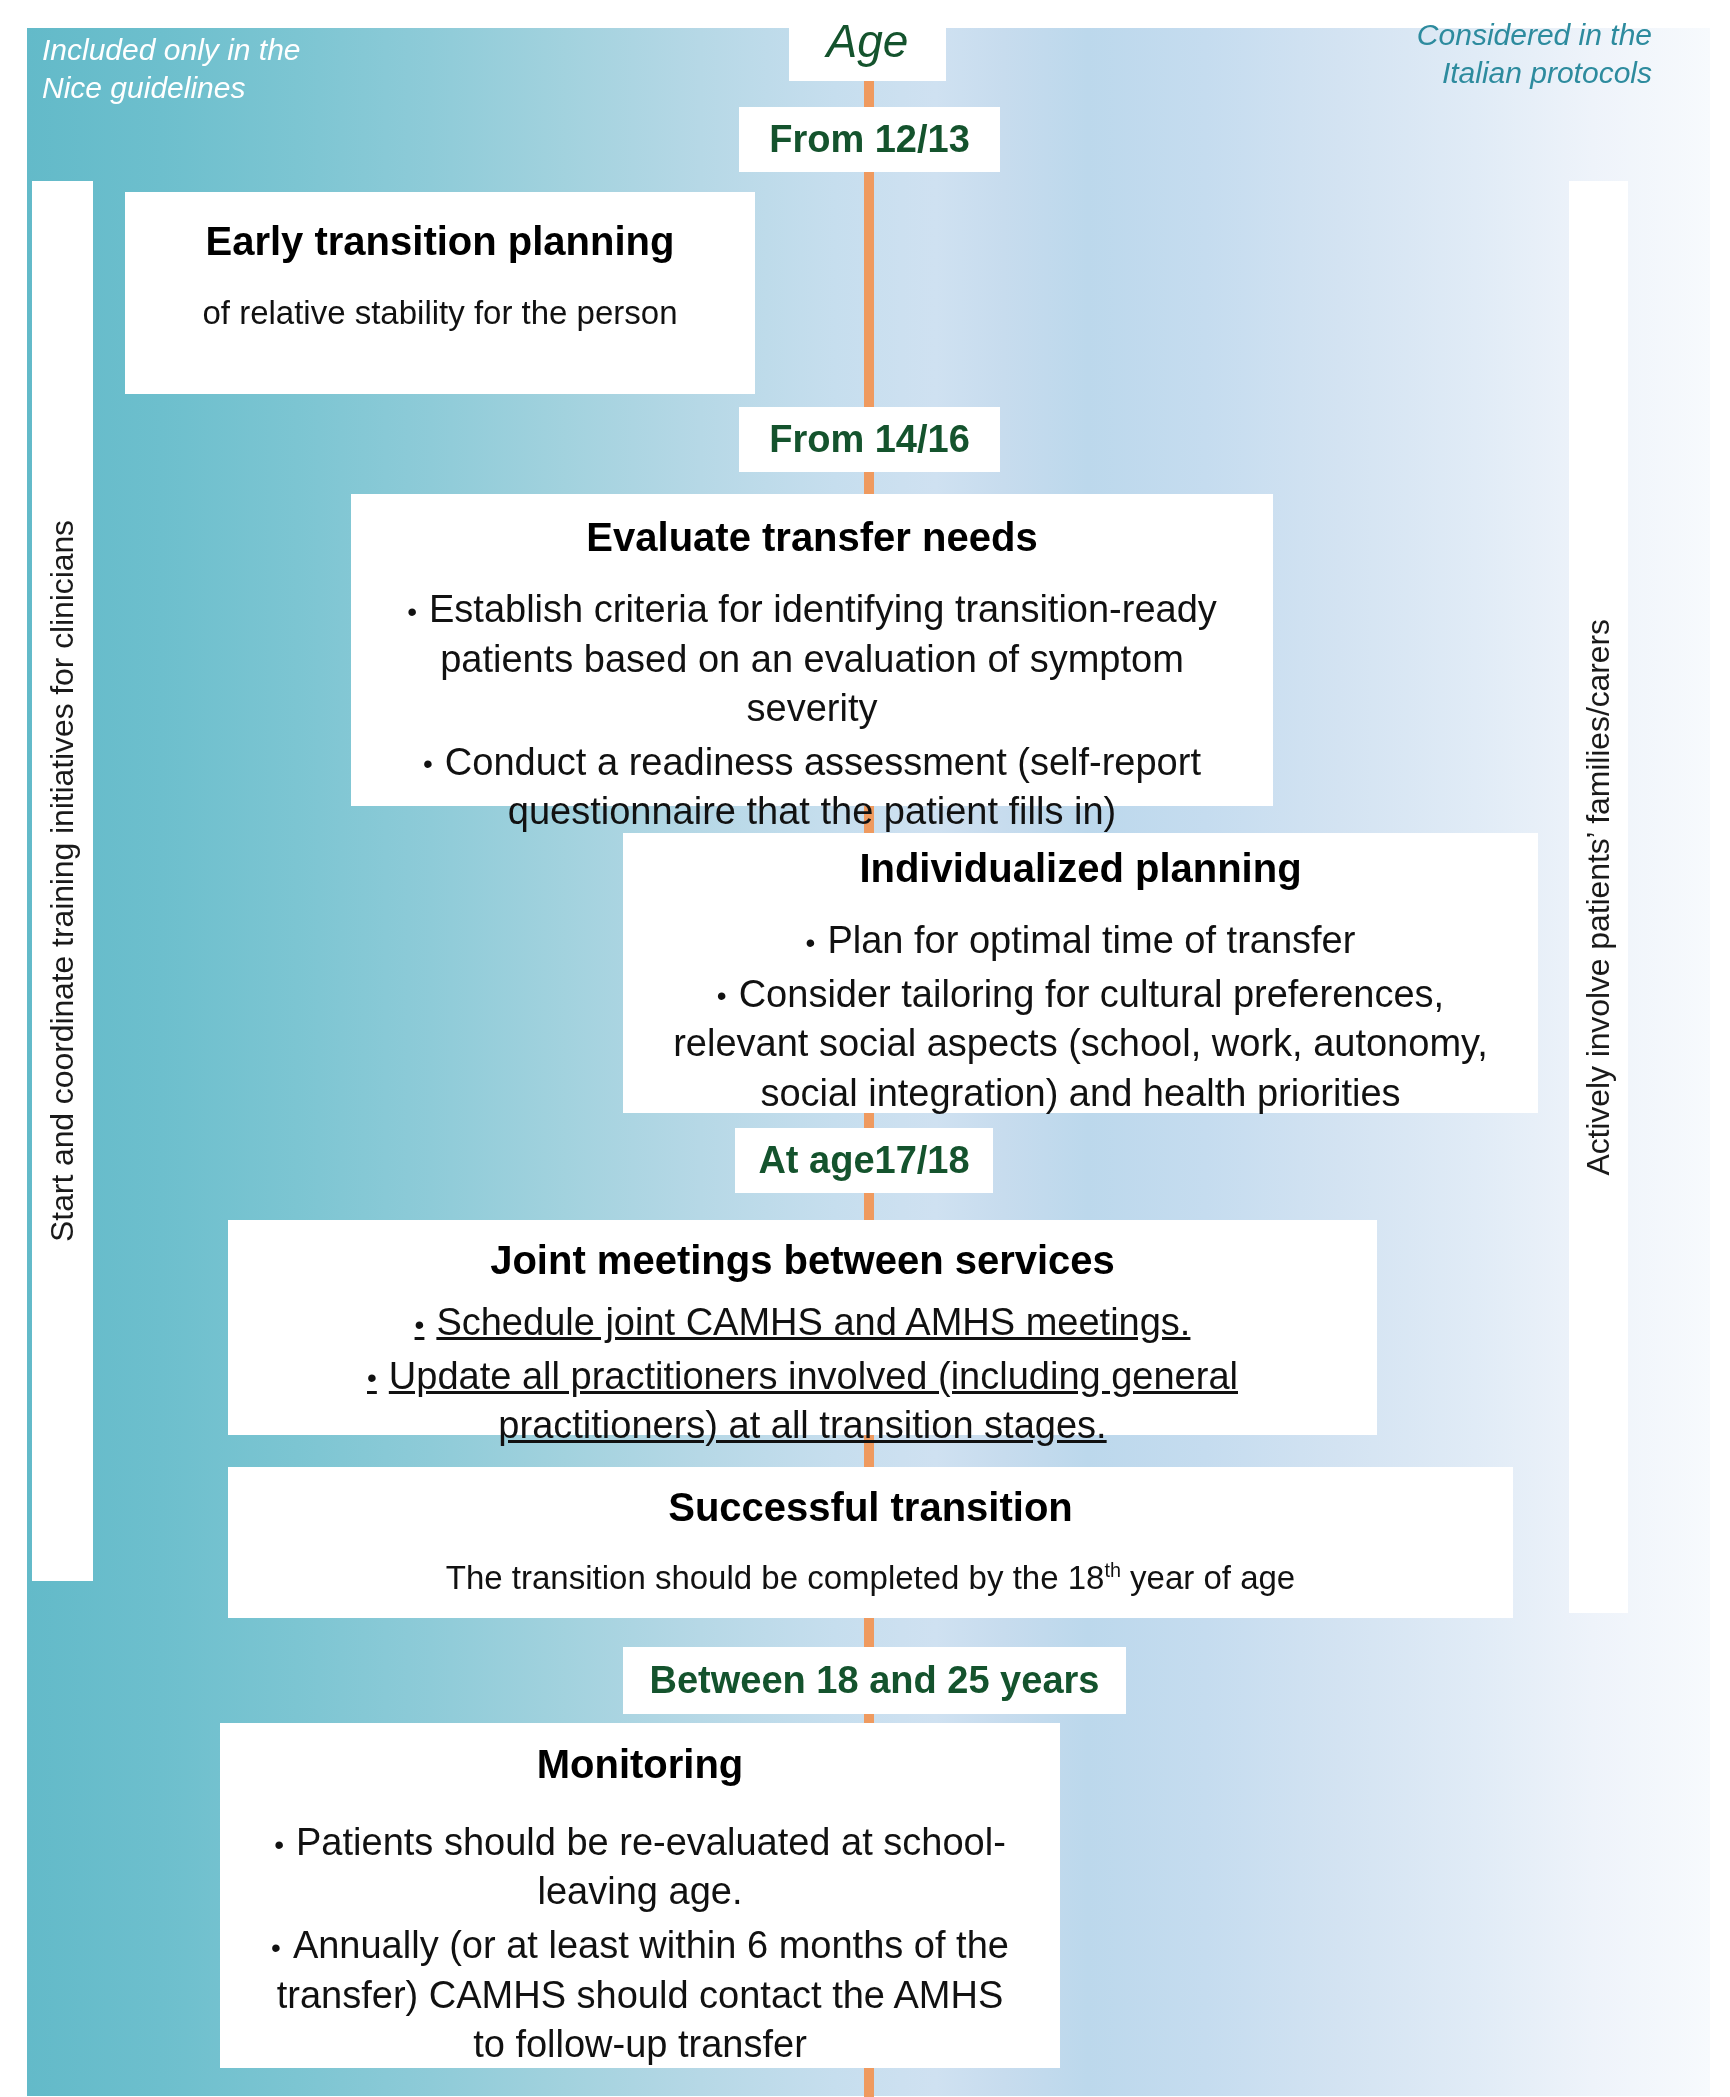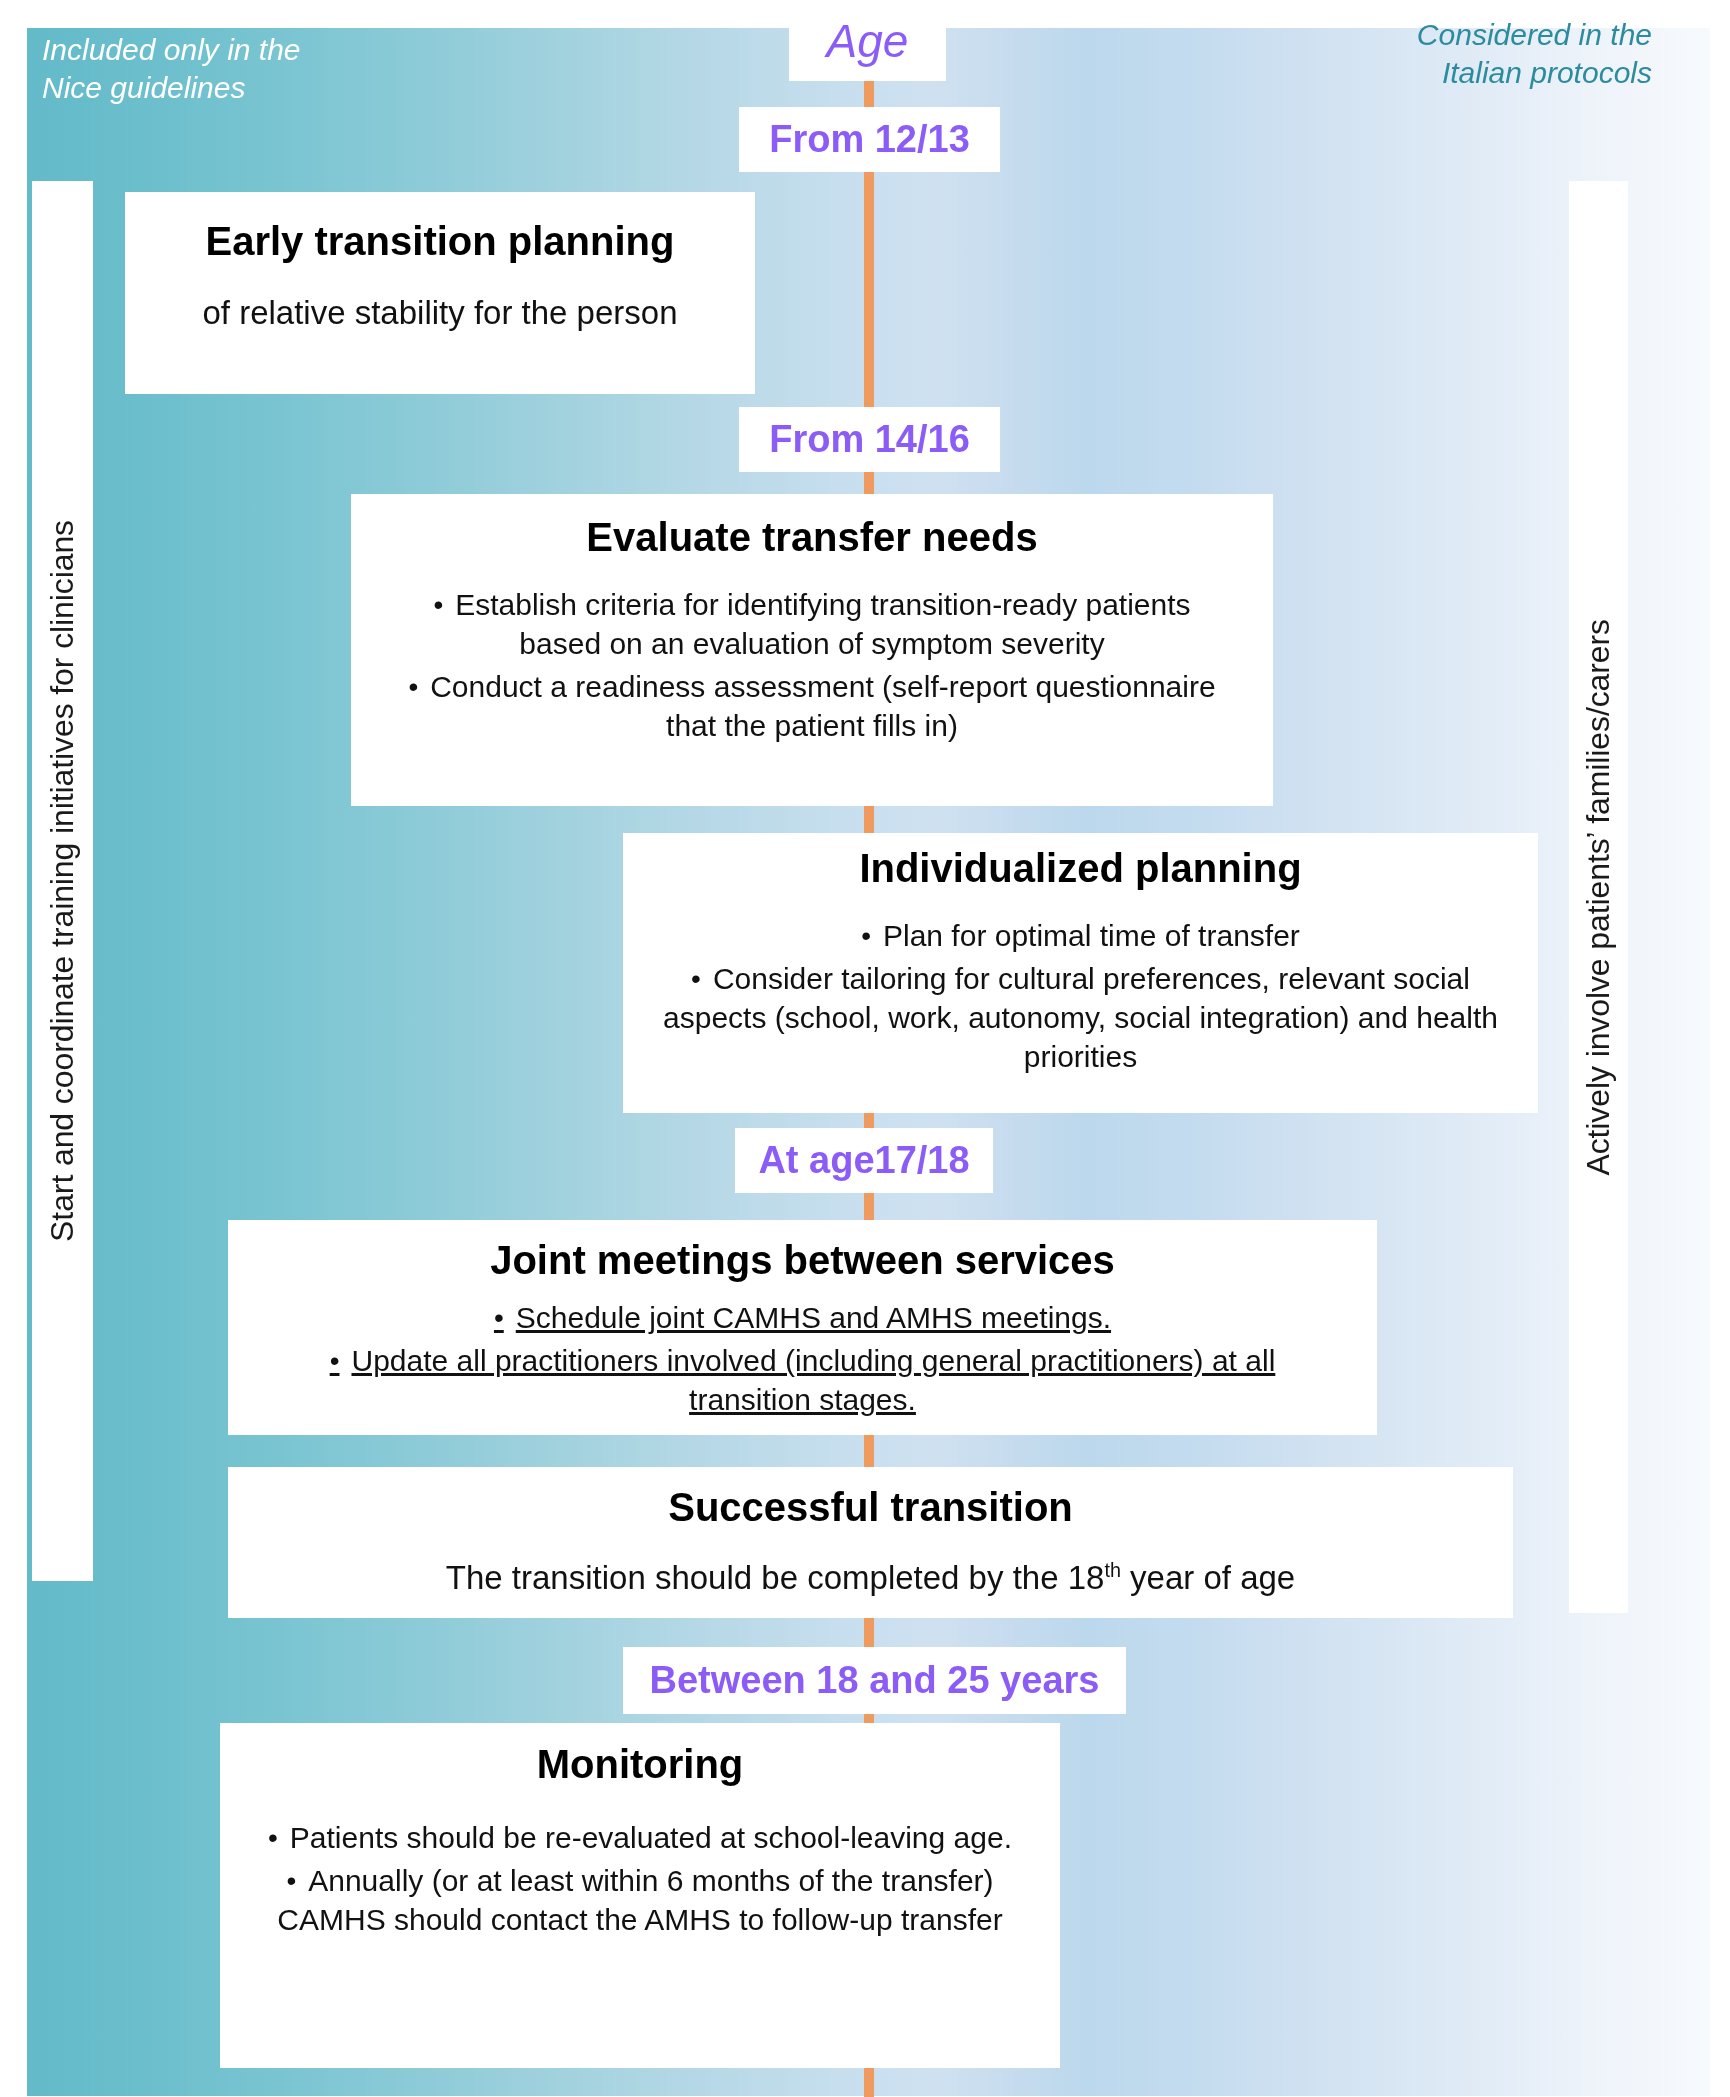--- a/index.html
+++ b/index.html
@@ -95,21 +95,21 @@
     right: 78px;
     top: 16px;
     color: #2d8b9e;
     text-align: right;
   }
 
   
   .age-chip {
     position: absolute;
     background: #ffffff;
-    color: #8b5cf6;
+    color: #14532d;
     font-weight: bold;
     display: flex;
     align-items: center;
     justify-content: center;
     text-align: left;
     box-sizing: border-box;
   }
   #chip-age {
     font-weight: normal;
     font-style: italic;
@@ -128,21 +128,21 @@
   .box-body {
     font-size: 33px;
     color: #111111;
     text-align: center;
     line-height: 1.30;
   }
   ul.bullets {
     list-style: none;
     margin: 0;
     padding: 0;
-    font-size: 30px;
+    font-size: 38px;
     color: #111111;
     line-height: 1.30;
   }
   ul.bullets > li {
     position: relative;
     text-align: center;
     margin: 0 0 4.3px 0;
     padding: 0 21.5px;
   }
   .dot::before {

